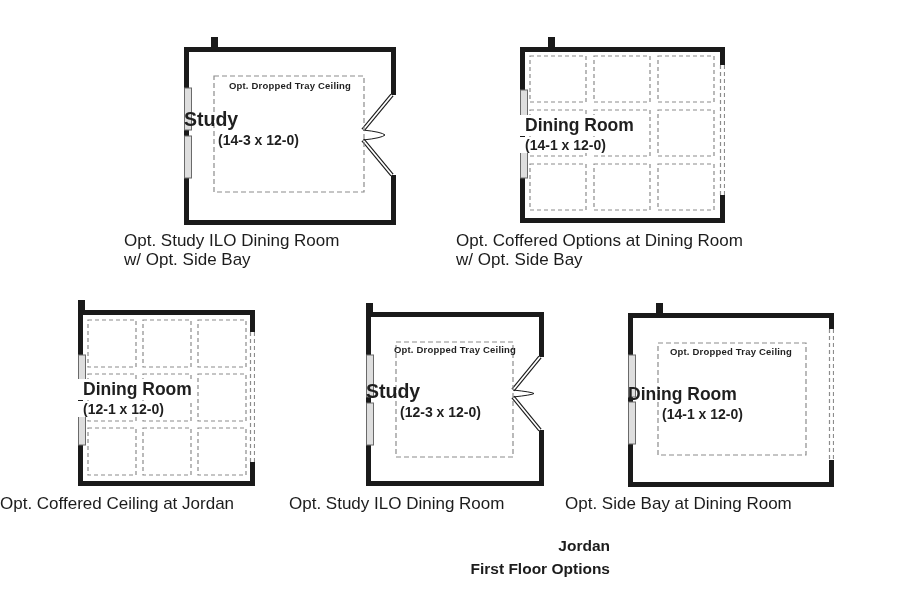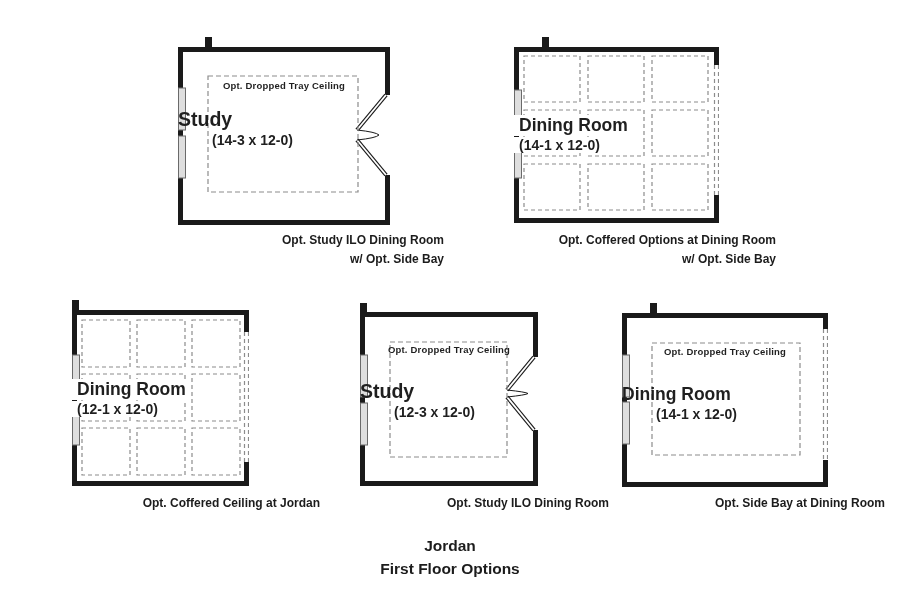--- a/index.html
+++ b/index.html
@@ -1,32 +1,32 @@
 <!DOCTYPE html>
 <html><head>
 <meta charset="utf-8">
 <style>
   html,body{margin:0;padding:0;background:#ffffff;}
   body{width:900px;height:600px;font-family:"Liberation Sans",sans-serif;color:#1f1f1f;}
   .canvas{position:relative;width:900px;height:600px;background:#fff;overflow:hidden;}
-  .plan{position:absolute;}
+  .plan{position:absolute;margin-left:6px;}
   .plan svg{position:absolute;left:0;top:0;display:block;}
   .overlay{position:absolute;left:0;right:0;text-align:center;}
   .tray-note{font-size:9.5px;font-weight:700;letter-spacing:.2px;white-space:nowrap;}
   .label-stack{position:absolute;left:0;right:0;display:flex;flex-direction:column;align-items:flex-start;gap:1px;}
   .room{font-weight:700;white-space:nowrap;}
   .room-study{font-size:19.5px;line-height:23px;}
   .room-dining{font-size:17.5px;line-height:21px;}
   .dims{font-size:14px;font-weight:700;line-height:16px;white-space:nowrap;padding-left:34px;}
   .on-grid > span{background:#ffffff;padding:0 5px;}
   .label-stack > span{display:block;}
-  .caption{position:absolute;width:320px;text-align:right;font-size:12px;font-weight:700;line-height:19px;color:#1c1c1c;}
+  .caption{position:absolute;width:320px;text-align:left;font-size:17px;font-weight:400;line-height:19px;color:#1c1c1c;}
   .caption span{display:block;}
   .sheet-title{position:absolute;width:320px;text-align:center;font-size:15.5px;font-weight:700;line-height:23px;color:#1c1c1c;}
-  .sheet-title span{display:block;}
+  .sheet-title span{display:block;text-align:right;}
   .wall{fill:#1a1a1a;}
   .win{fill:#dedede;stroke:#6a6a6a;stroke-width:1;}
   .dash{fill:none;stroke:#8c8c8c;stroke-width:1.2;}
 </style>
 </head>
 <body>
 
 <div class="canvas">
 
   <div class="plan" style="left:178px;top:35px;width:212px;height:191px;">

